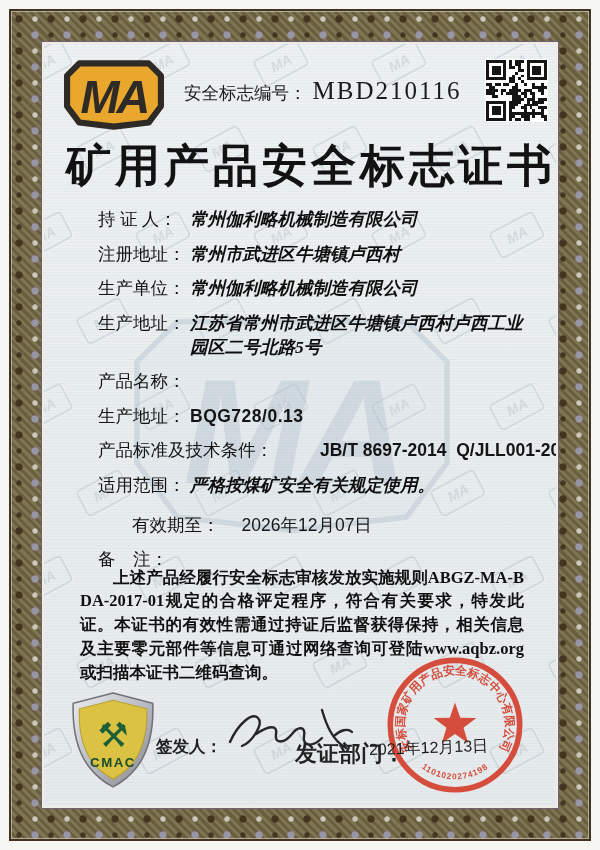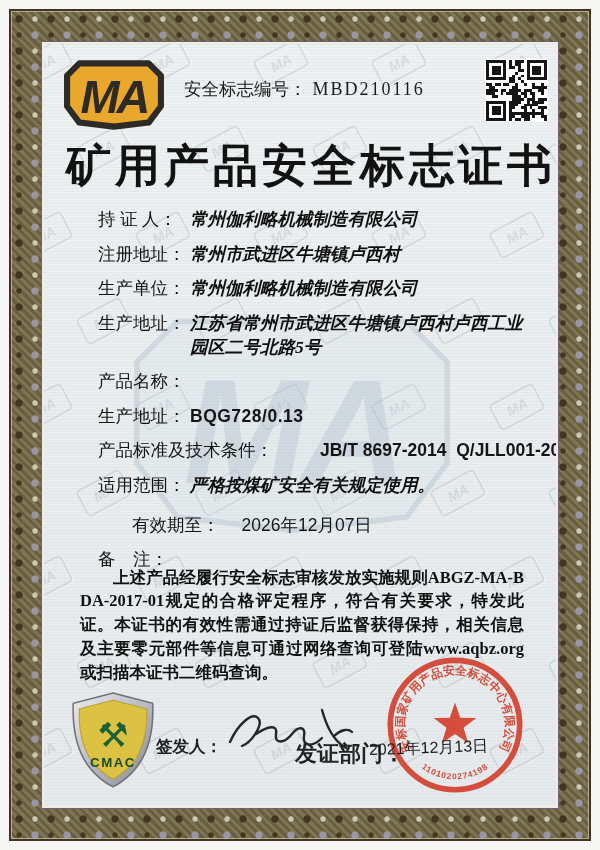--- a/index.html
+++ b/index.html
@@ -38,21 +38,21 @@
     border-radius:5px;transform:rotate(-28deg);
     display:flex;align-items:center;justify-content:center;
     color:rgba(150,164,178,.48);font:italic bold 14px "Liberation Sans",sans-serif;
     box-shadow:1px 1px 0 rgba(255,255,255,.6), inset 1px 1px 0 rgba(255,255,255,.5);
     opacity:.55;
   }
   .bigwm{position:absolute;left:64px;top:264px;width:368px;height:236px;opacity:.5;}
   
   .ma-logo{position:absolute;left:19px;top:15px;width:102px;height:72px;}
   .certno{position:absolute;left:140px;top:33px;font-size:17.5px;color:#1b1b1b;white-space:nowrap;}
-  .certno .num{font-size:18px;letter-spacing:2px;padding-left:6px;}
+  .certno .num{font-size:25px;letter-spacing:2px;padding-left:6px;}
   .qr{position:absolute;left:441px;top:15px;width:61px;height:61px;background:#fff;padding:1px;}
   .qr svg{width:100%;height:100%;display:block;}
   .title{
     position:absolute;left:0;right:0;top:92px;text-align:right;
     font-size:45px;font-weight:bold;letter-spacing:4px;color:#121212;
   }
   
   .fields{position:absolute;left:54px;right:18px;top:164px;font-size:17.5px;color:#141414;}
   .row{display:flex;align-items:flex-start;margin-bottom:11px;line-height:1.35;}
   .lbl{flex:0 0 92px;white-space:nowrap;}

